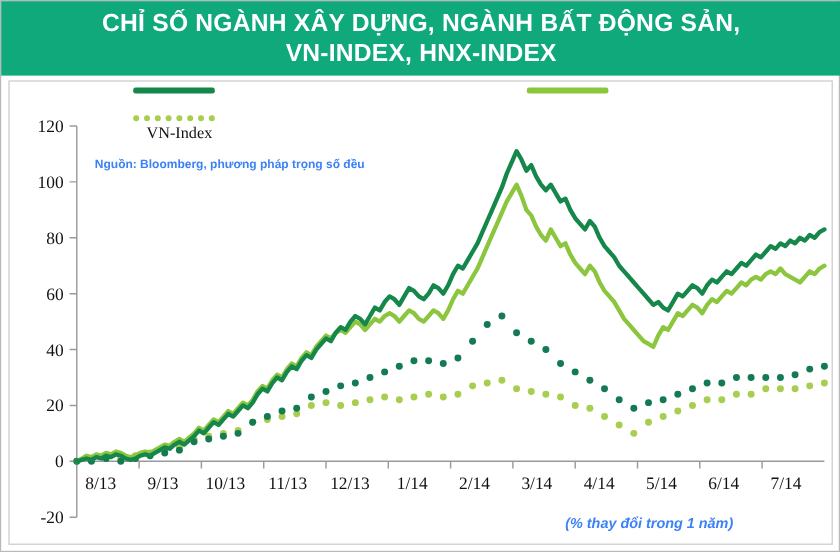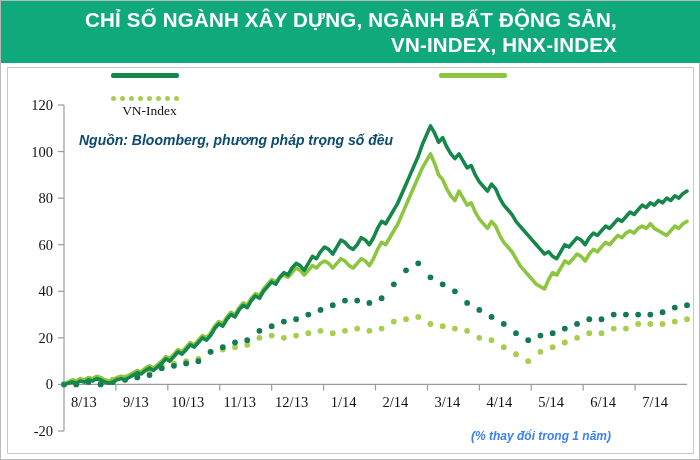--- a/index.html
+++ b/index.html
@@ -14,21 +14,21 @@
     width:700px;height:460px;
     box-sizing:border-box;
     border:1px solid #b9b9b9;
     background:#ffffff;
   }
   
   #banner{
     position:absolute;left:0;top:0;width:700px;height:62px;
     background:#10a97c;
     display:flex;align-items:center;justify-content:center;
-    text-align:right;
+    text-align:center;
   }
   #banner-title{
     color:#ffffff;
     font-family:"Liberation Sans", sans-serif;
     font-weight:bold;
     font-size:20.5px;
     line-height:25px;
     letter-spacing:.2px;
     white-space:pre-line;
     padding:0 14px;
@@ -50,22 +50,22 @@
   .lg-dots{display:flex;justify-content:space-between;align-items:center;margin-top:4px;height:6px;}
   .lg-dots i{display:block;width:5px;height:5px;border-radius:50%;}
   .lg-label{
     font-family:"Liberation Serif", serif;
     font-size:13.5px;color:#111111;white-space:nowrap;
   }
   
   #source-note{
     position:absolute;left:78px;top:131px;
     font-family:"Liberation Sans", sans-serif;
-    font-style:italic;font-weight:bold;
-    font-size:14px;color:#0c4a6e;white-space:nowrap;
+    font-weight:bold;
+    font-size:10px;color:#3b82f6;white-space:nowrap;
   }
   
   #footnote{
     position:absolute;left:470px;top:428px;
     font-family:"Liberation Sans", sans-serif;
     font-style:italic;font-weight:bold;
     font-size:12px;color:#3b82f6;white-space:nowrap;
   }
   
   #chart{position:absolute;left:0;top:0;width:700px;height:460px;}

